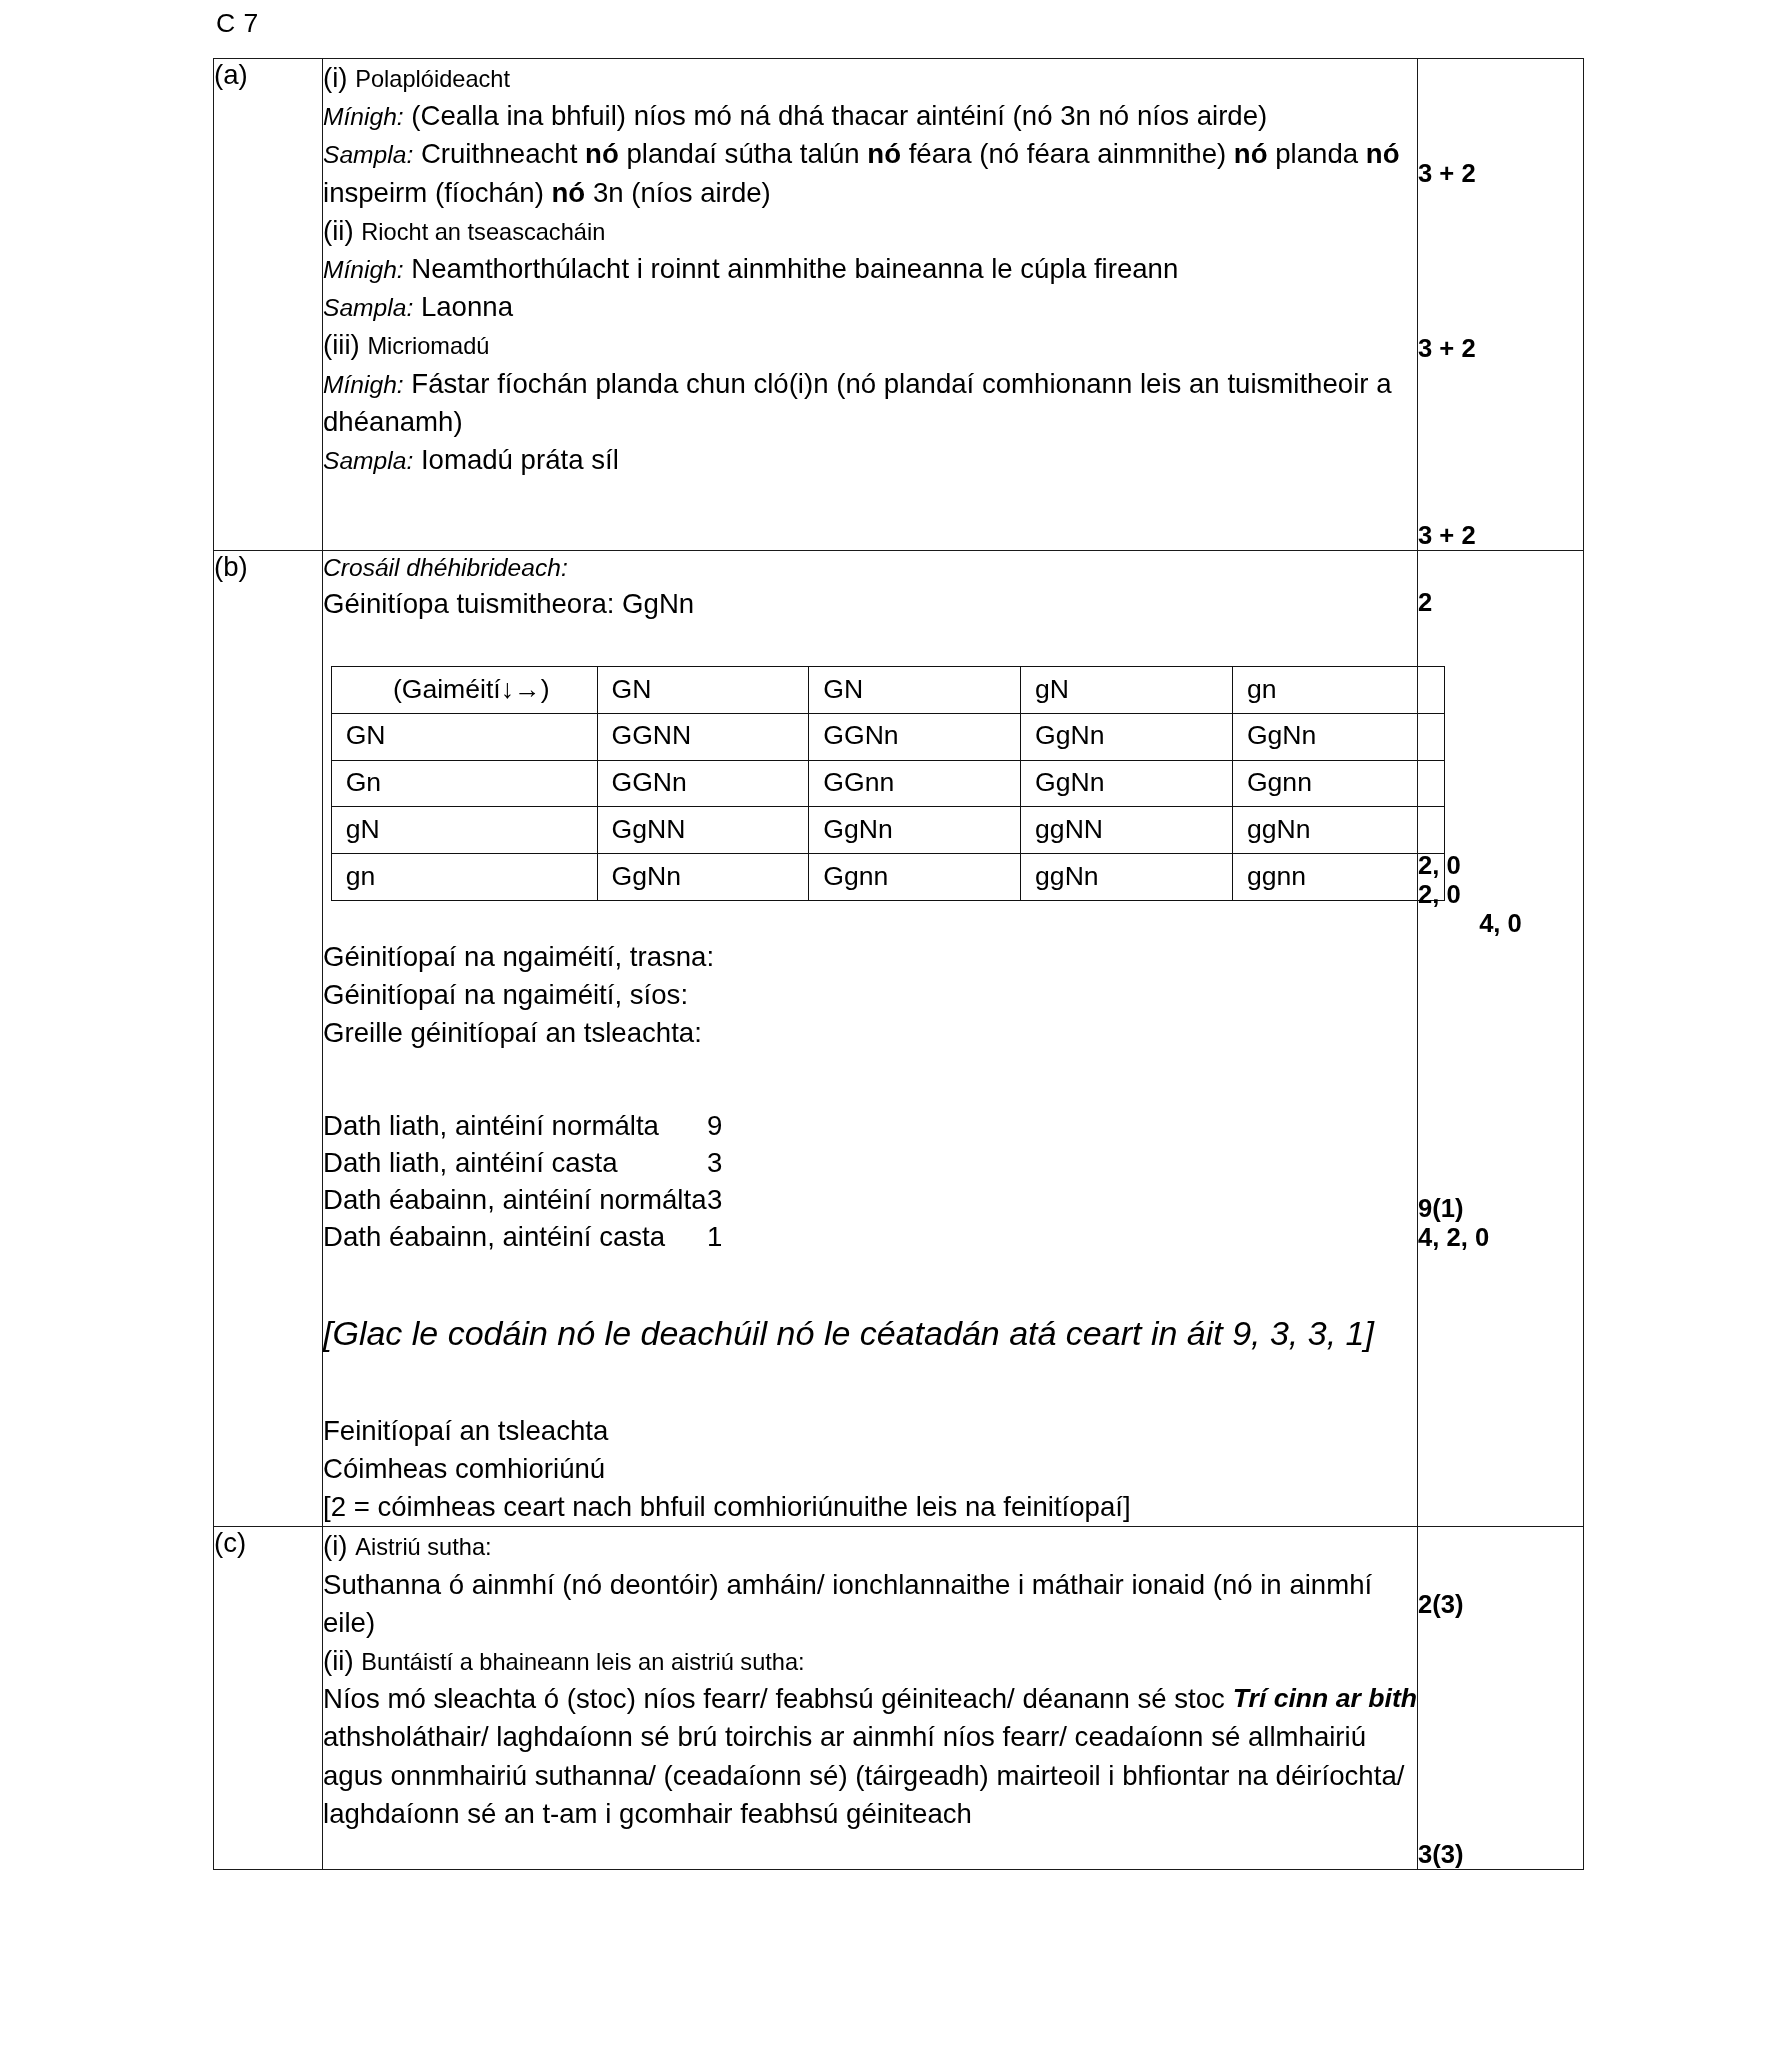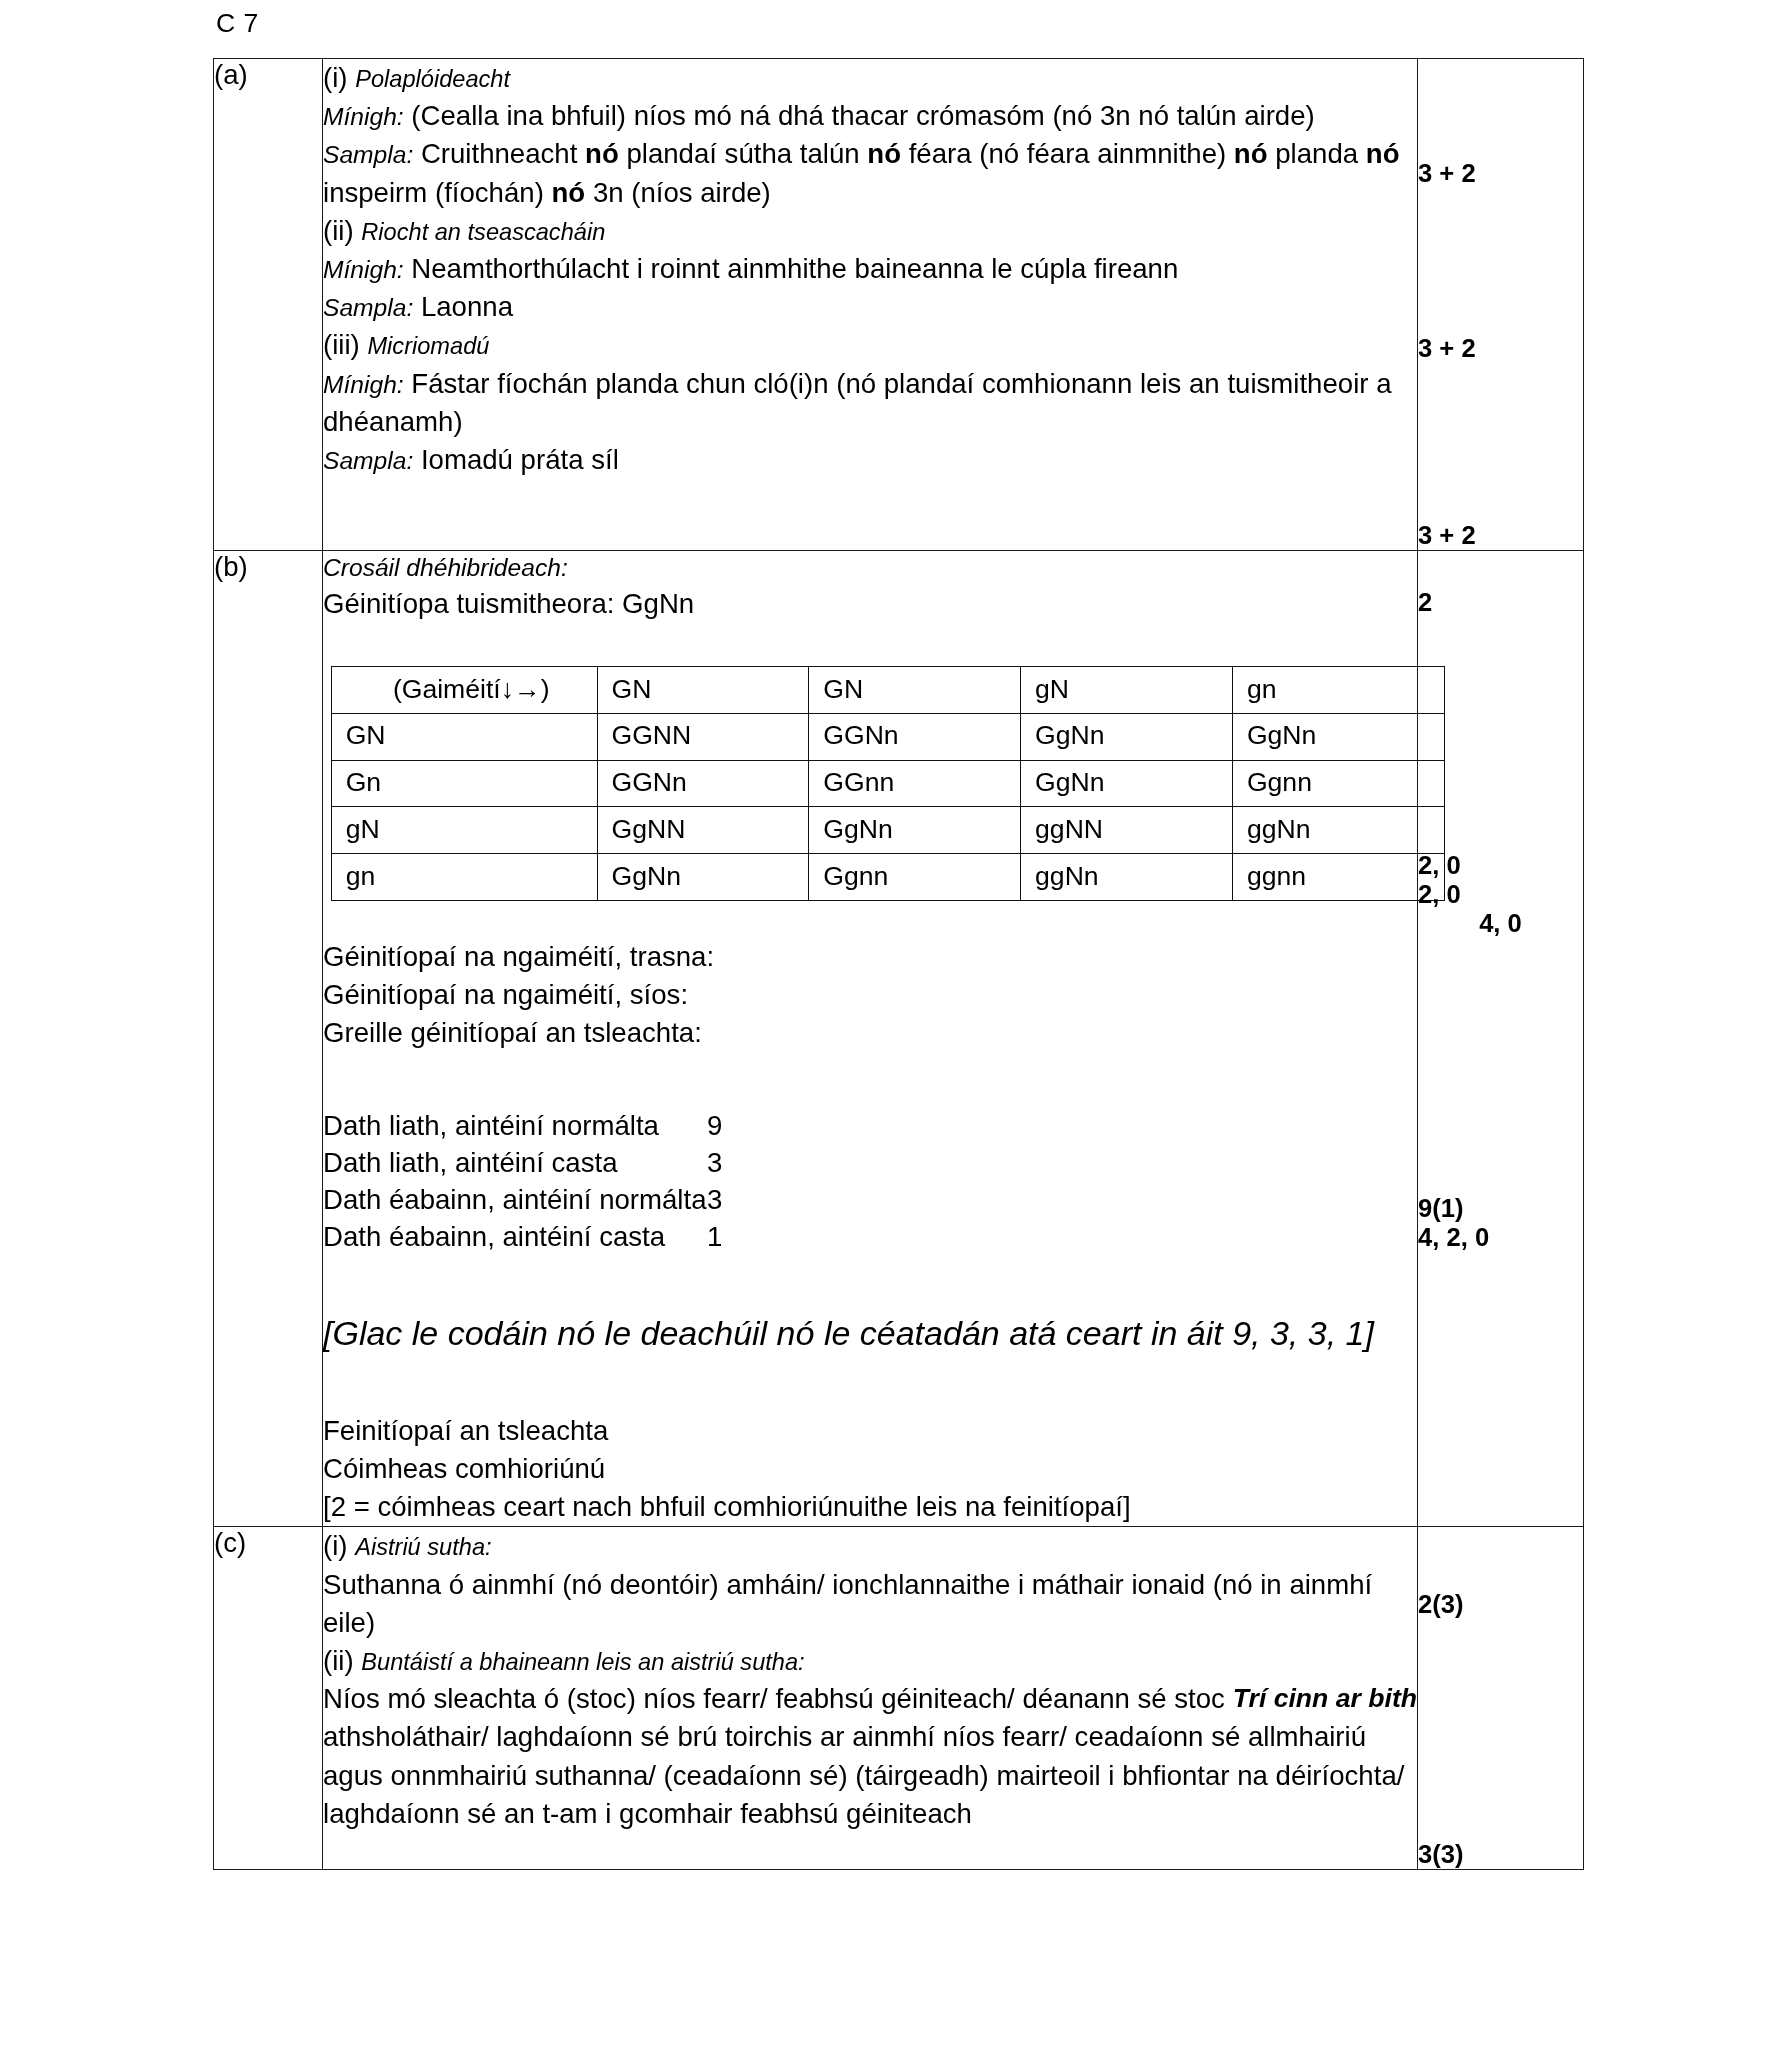--- a/index.html
+++ b/index.html
@@ -52,21 +52,21 @@
     font-size: 27.6px;
     line-height: 1.385;
   }
   td.col-marks {
     width: 165px;
     padding: 11.8px 0 11.8px 23.6px;
     font-weight: bold;
     font-size: 25.6px;
     position: relative;
   }
-  .it { font-style: italic; font-size: 23.6px; margin-top: 8px; }
+  .it { font-size: 23.6px; margin-top: 8px; }
   .it-lead { font-style: italic; font-size: 24.6px; }
   .b { font-weight: bold; }
   .line { display: block; }
   .blank-line { display: block; height: 37px; }
   .small-gap { display: block; height: 17.7px; }
 
   
   .punnett-wrap {
     padding: 0 0 0 7.9px;
   }
@@ -124,21 +124,21 @@
   <div class="page-code">C 7</div>
 
   <table class="marks-table">
     <tbody>
 
       <tr>
         <td class="col-part">(a)</td>
         <td class="col-body">
           <span class="line"><span>(i)</span> <span class="it">Polaplóideacht</span></span>
 
-          <span class="line"><span class="it-lead">Mínigh:</span> <span>(Cealla ina bhfuil) níos mó ná dhá thacar crómasóm (nó 3n nó talún airde)</span></span>
+          <span class="line"><span class="it-lead">Mínigh:</span> <span>(Cealla ina bhfuil) níos mó ná dhá thacar aintéiní (nó 3n nó níos airde)</span></span>
 
           <span class="line"><span class="it-lead">Sampla:</span> <span><span>Cruithneacht </span><span class="b">nó</span><span> plandaí sútha talún </span><span class="b">nó</span><span> féara (nó féara ainmnithe) </span><span class="b">nó</span><span> planda </span><span class="b">nó</span><span> inspeirm (fíochán) </span><span class="b">nó</span><span> 3n (níos airde)</span></span></span>
 
           <span class="line"><span>(ii)</span> <span class="it">Riocht an tseascacháin</span></span>
 
           <span class="line"><span class="it-lead">Mínigh:</span> <span>Neamthorthúlacht i roinnt ainmhithe baineanna le cúpla fireann</span></span>
 
           <span class="line"><span class="it-lead">Sampla:</span> <span>Laonna</span></span>
 
           <span class="line"><span>(iii)</span> <span class="it">Micriomadú</span></span>

